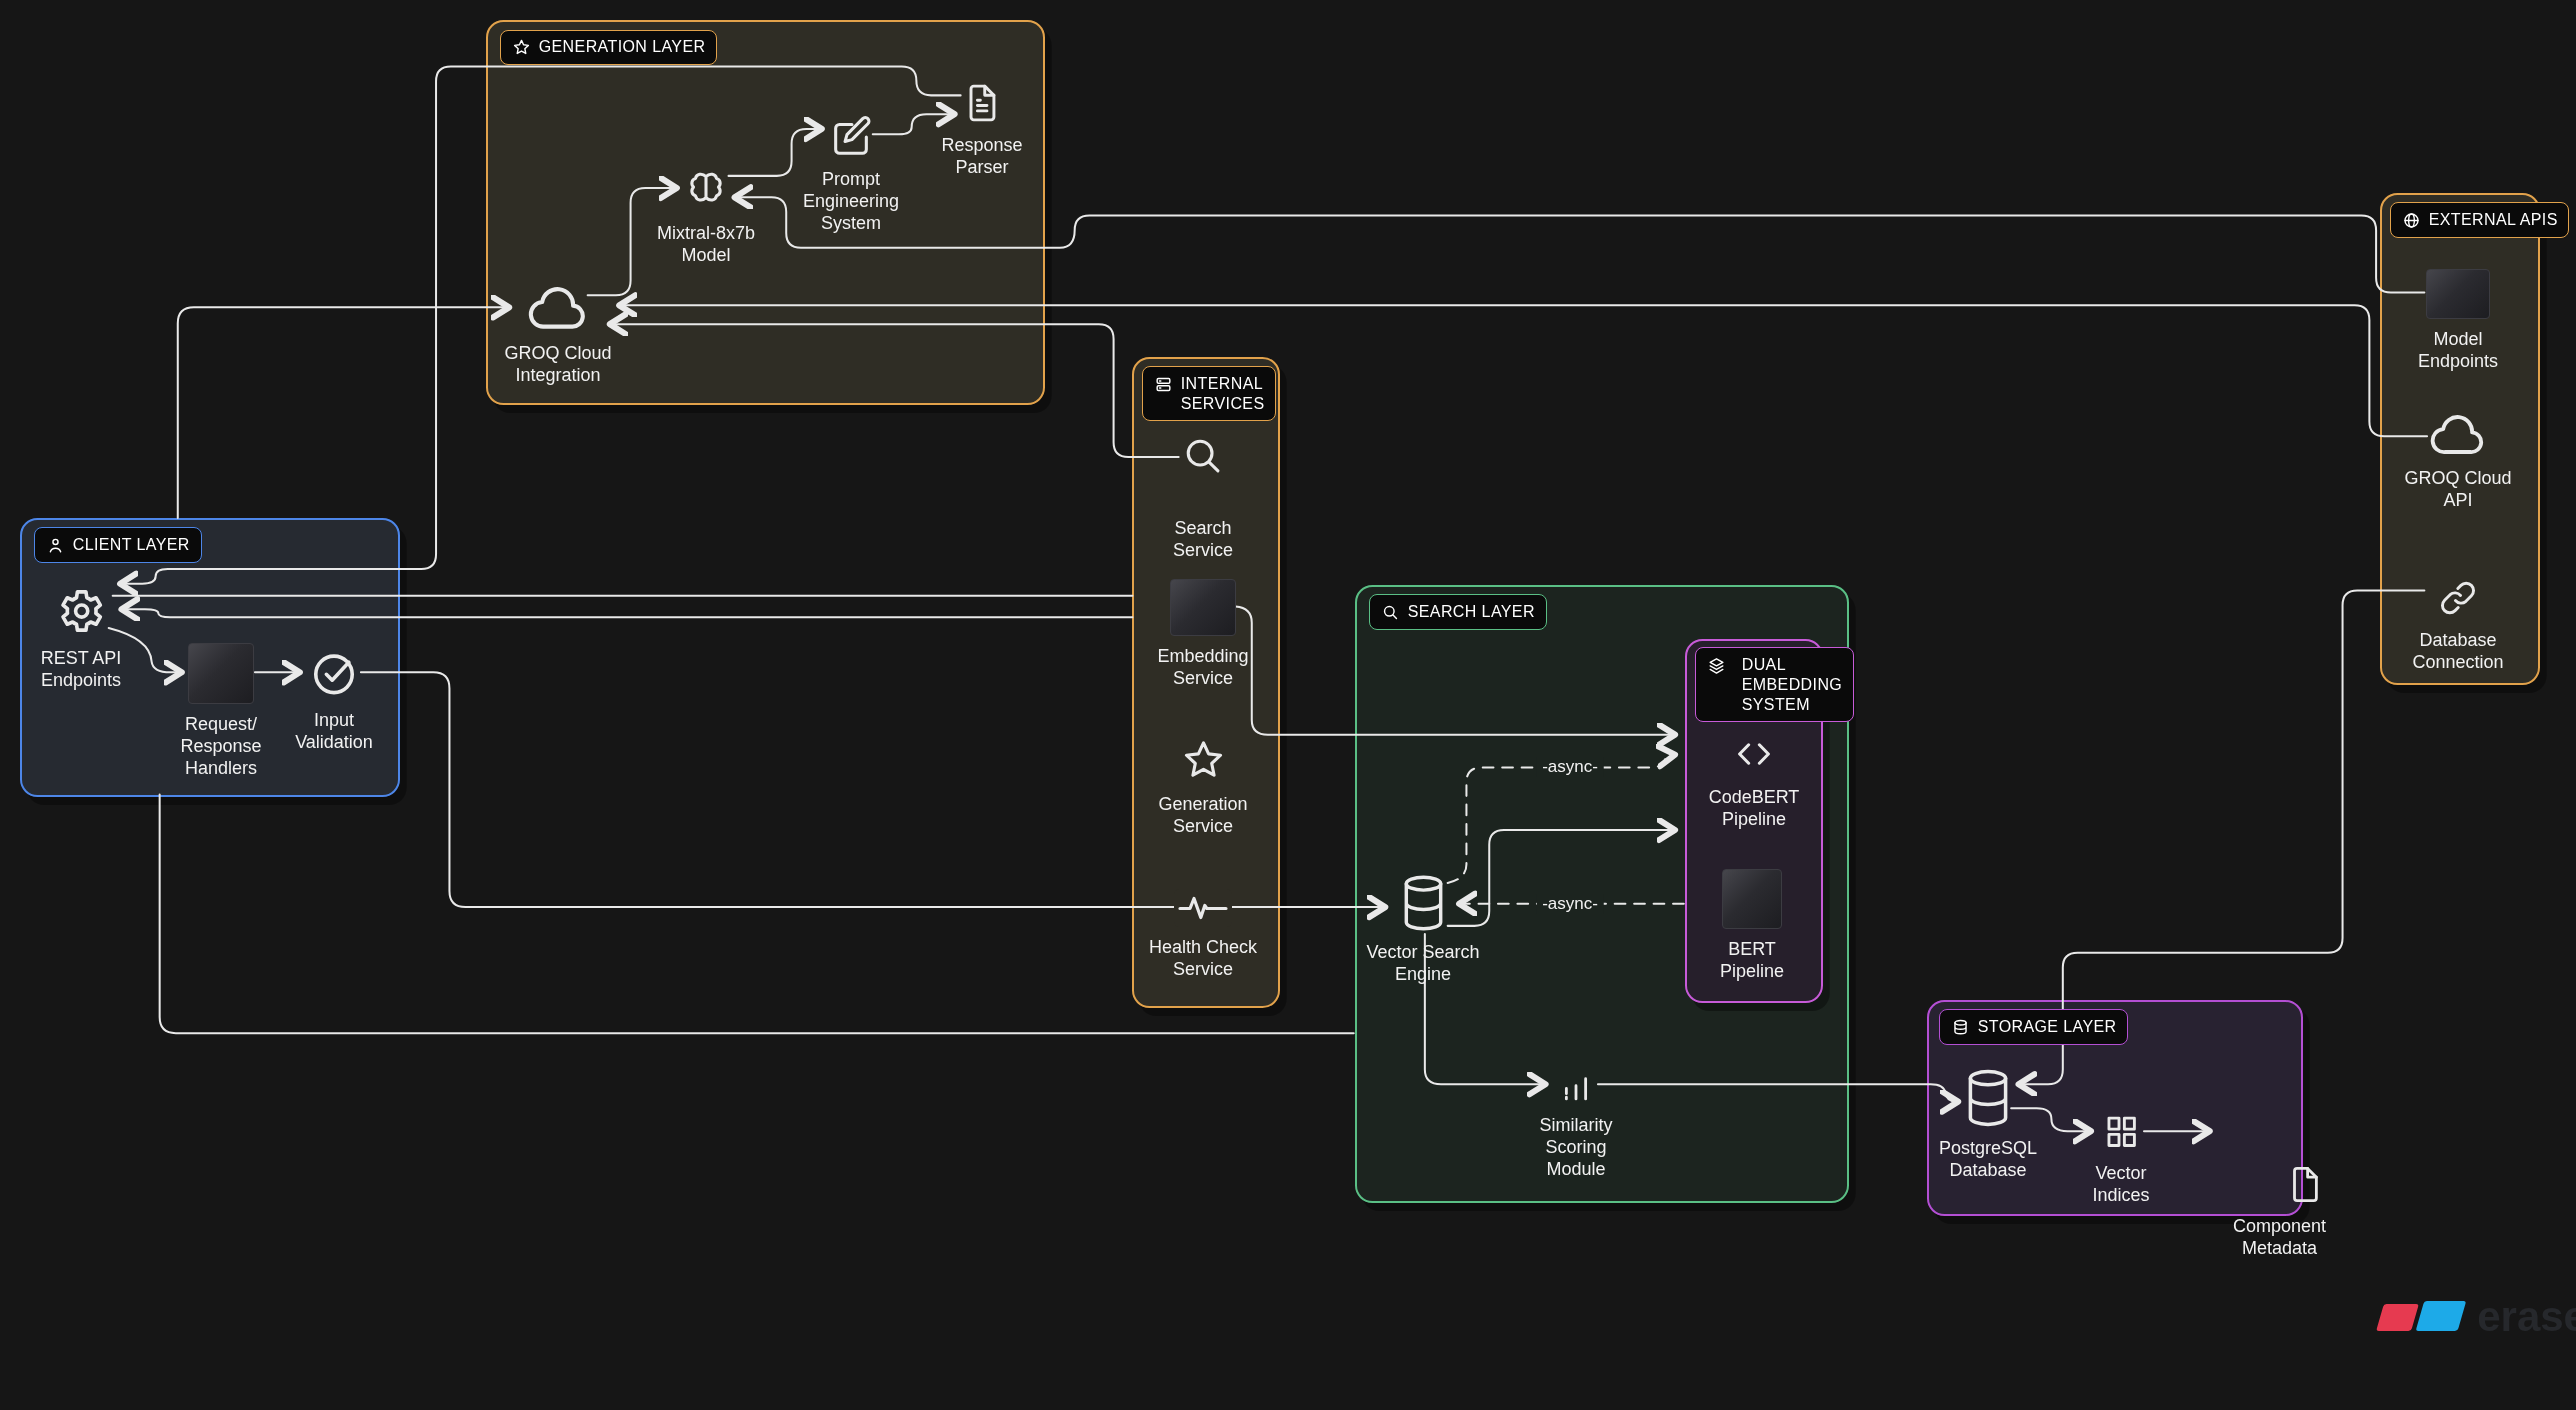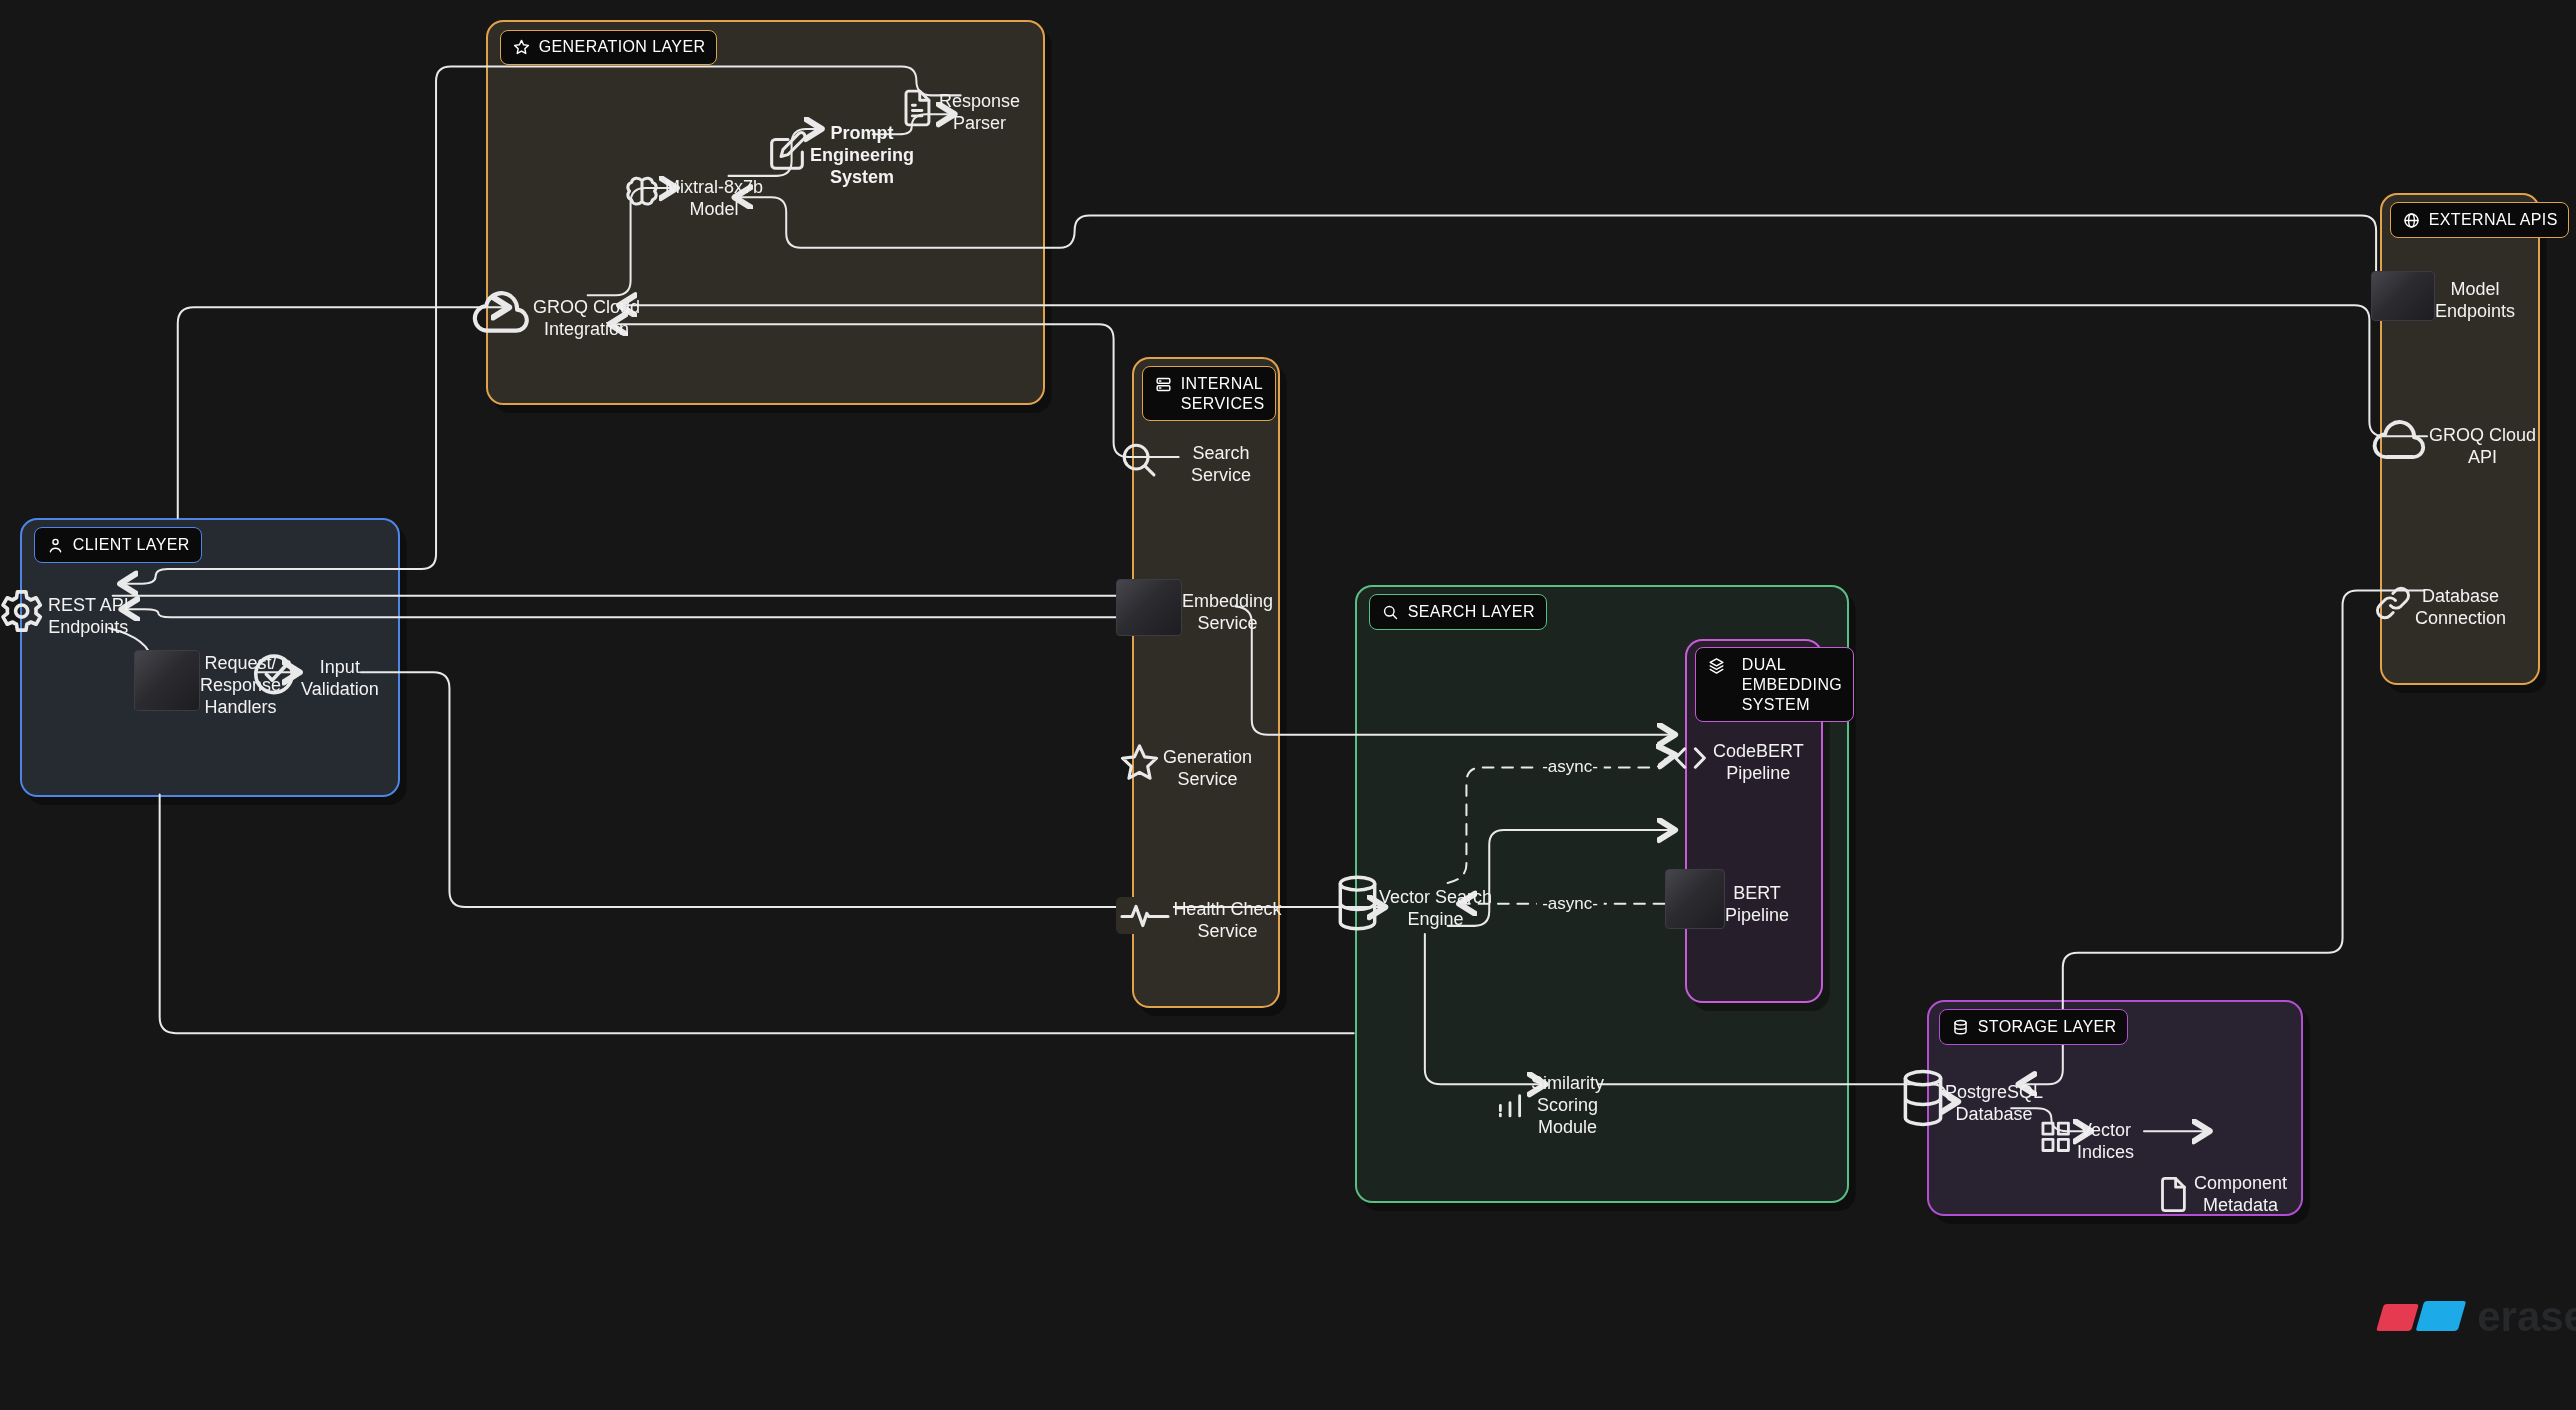--- a/index.html
+++ b/index.html
@@ -14,21 +14,21 @@
   .layer.magenta{border-color:#c75bd8;background:#261f2b;z-index:3;}
   
   .chip{position:absolute;display:flex;align-items:flex-start;gap:8px;background:#0a0a0a;
         border:1.3px solid;border-radius:8px;padding:6.7px 10.7px;color:#fff;font-size:16px;
         letter-spacing:0.4px;line-height:20px;white-space:pre-line;z-index:5;}
   .chip svg{flex:0 0 auto;margin-top:1.3px;}
   .chip.orange{border-color:#e2a24b;} .chip.blue{border-color:#4d86e8;}
   .chip.green{border-color:#5abf85;} .chip.purple{border-color:#b44fd4;}
   .chip.gray{border-color:#c75bd8;gap:16px;}
   
-  .node{position:absolute;display:flex;flex-direction:row;align-items:center;z-index:4;width:174px;transform:translateX(-50%);}
+  .node{position:absolute;display:flex;flex-direction:column;align-items:center;z-index:4;width:174px;transform:translateX(-50%);}
   .node .ic{display:flex;align-items:center;justify-content:center;}
   .node .plate{background:#2f2d25;border-radius:5.4px;padding:1.3px 2.7px;}
   .nlabel{margin-top:9.4px;color:#f2f2f2;font-size:18px;line-height:22px;text-align:center;white-space:pre-line;}
   .imgbox{background:linear-gradient(135deg,#46464c 0%,#2b2b30 45%,#1d1d21 100%);
           border:0.7px solid #3c3c42;border-radius:4px;}
   svg.icon{stroke:#e9e9e9;fill:none;stroke-width:1.6;stroke-linecap:round;stroke-linejoin:round;}
   svg.cicon{stroke:#fff;fill:none;stroke-width:1.8;stroke-linecap:round;stroke-linejoin:round;}
   
   #edges{position:absolute;left:0;top:0;z-index:2;}
   #edges path{stroke:#e9e9e9;stroke-width:3;fill:none;stroke-linecap:round;stroke-linejoin:round;}
@@ -152,21 +152,21 @@
   </div>
   <div class="node" style="left:706px;top:167px;">
     <span class="ic">
         <svg class="icon" width="46" height="46" viewBox="0 0 24 24">
           <path d="M12 5 C10 3 7 3.5 6.5 6 C4.5 6.5 4 9 5.5 10.5 C4 12 4.5 14.5 6.5 15 C7 17.5 10 18 12 16 C14 18 17 17.5 17.5 15 C19.5 14.5 20 12 18.5 10.5 C20 9 19.5 6.5 17.5 6 C17 3.5 14 3 12 5 Z M12 5 V16"></path>
         </svg>
       </span>
     <span class="nlabel">Mixtral-8x7b
 Model</span>
   </div>
-  <div class="node" style="left:851px;top:113px;font-weight:bold;">
+  <div class="node" style="left:851px;top:113px;">
     <span class="ic">
         <svg class="icon" width="46" height="46" viewBox="0 0 24 24">
           <path d="M20 12.5 V19 a2 2 0 0 1 -2 2 H6 a2 2 0 0 1 -2 -2 V8 a2 2 0 0 1 2 -2 h6.5"></path>
           <path d="M18.1 2.9 a1.9 1.9 0 0 1 2.7 2.7 L12.5 13.9 l-3.6 1 1 -3.6 z"></path>
         </svg>
       </span>
     <span class="nlabel">Prompt
 Engineering
 System</span>
   </div>

